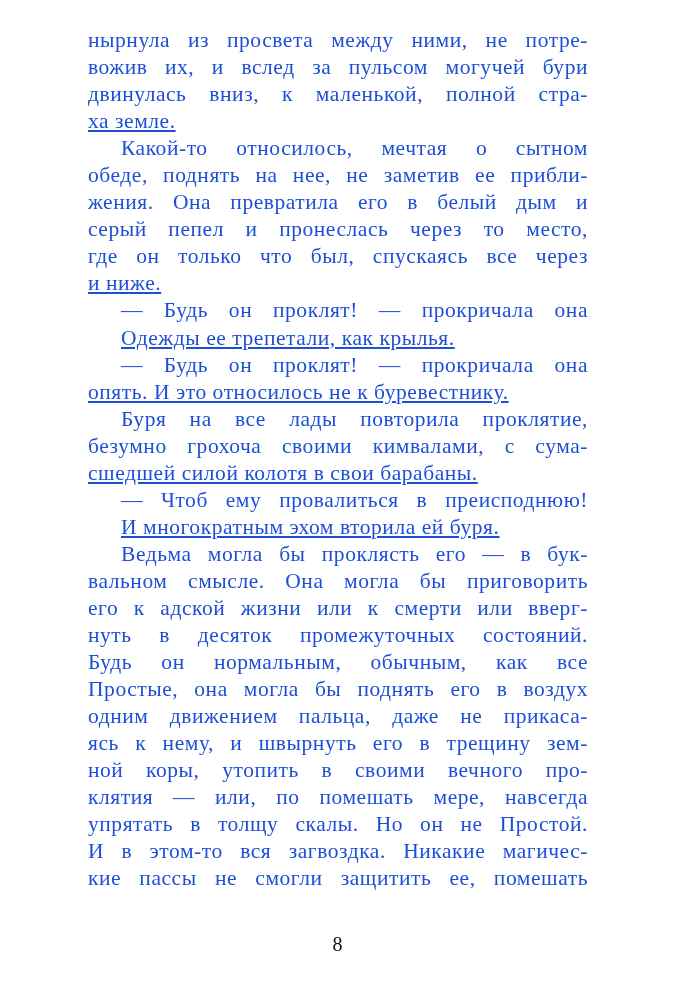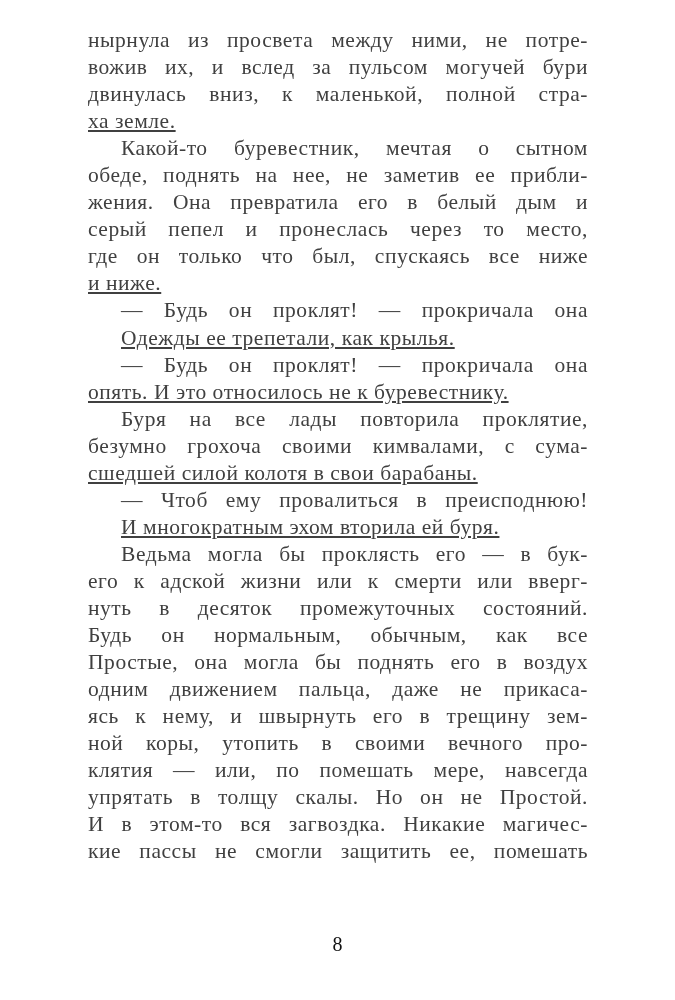--- a/index.html
+++ b/index.html
@@ -4,21 +4,21 @@
 <style>
   html, body { margin: 0; padding: 0; background: #ffffff; }
   body { width: 675px; height: 1000px; position: relative; overflow: hidden; }
   .page {
     position: absolute; left: 0; top: 0; width: 675px; height: 1000px;
     background: #ffffff;
   }
   .text-block {
     position: absolute; left: 88px; top: 27px; width: 500px;
     font-family: "Liberation Serif", "DejaVu Serif", serif;
-    font-size: 21.5px; line-height: 27.06px; color: #404040;
+    font-size: 21.5px; line-height: 27.06px; color: #1d4ed8;
     letter-spacing: 0.55px;
   }
   .line {
     display: block; white-space: nowrap; text-align: justify;
     text-align-last: justify; height: 27.06px;
   }
   .line.last { text-align-last: left; text-decoration: underline; }
   .line.indent { padding-left: 33px; }
   .page-number {
     position: absolute; left: 0; width: 675px; top: 933px;
@@ -29,36 +29,37 @@
 </style>
 </head>
 <body>
 
 <div class="page">
   <div class="text-block" id="text-block">
       <span class="line">нырнула из просвета между ними, не потре-</span>
       <span class="line">вожив их, и вслед за пульсом могучей бури</span>
       <span class="line">двинулась вниз, к маленькой, полной стра-</span>
       <span class="line last">ха земле.</span>
-      <span class="line indent">Какой-то буревестник, мечтая о сытном</span>
+      <span class="line indent">Какой-то относилось, мечтая о сытном</span>
       <span class="line">обеде, поднять на нее, не заметив ее прибли-</span>
       <span class="line">жения. Она превратила его в белый дым и</span>
       <span class="line">серый пепел и пронеслась через то место,</span>
-      <span class="line">где он только что был, спускаясь все ниже</span>
+      <span class="line">где он только что был, спускаясь все через</span>
       <span class="line last">и ниже.</span>
       <span class="line indent">— Будь он проклят! — прокричала она</span>
       <span class="line indent last">Одежды ее трепетали, как крылья.</span>
       <span class="line indent">— Будь он проклят! — прокричала она</span>
       <span class="line last">опять. И это относилось не к буревестнику.</span>
       <span class="line indent">Буря на все лады повторила проклятие,</span>
       <span class="line">безумно грохоча своими кимвалами, с сума-</span>
       <span class="line last">сшедшей силой колотя в свои барабаны.</span>
       <span class="line indent">— Чтоб ему провалиться в преисподнюю!</span>
       <span class="line indent last">И многократным эхом вторила ей буря.</span>
       <span class="line indent">Ведьма могла бы проклясть его — в бук-</span>
+      <span class="line">вальном смысле. Она могла бы приговорить</span>
       <span class="line">его к адской жизни или к смерти или вверг-</span>
       <span class="line">нуть в десяток промежуточных состояний.</span>
       <span class="line">Будь он нормальным, обычным, как все</span>
       <span class="line">Простые, она могла бы поднять его в воздух</span>
       <span class="line">одним движением пальца, даже не прикаса-</span>
       <span class="line">ясь к нему, и швырнуть его в трещину зем-</span>
       <span class="line">ной коры, утопить в своими вечного про-</span>
       <span class="line">клятия — или, по помешать мере, навсегда</span>
       <span class="line">упрятать в толщу скалы. Но он не Простой.</span>
       <span class="line">И в этом-то вся загвоздка. Никакие магичес-</span>

